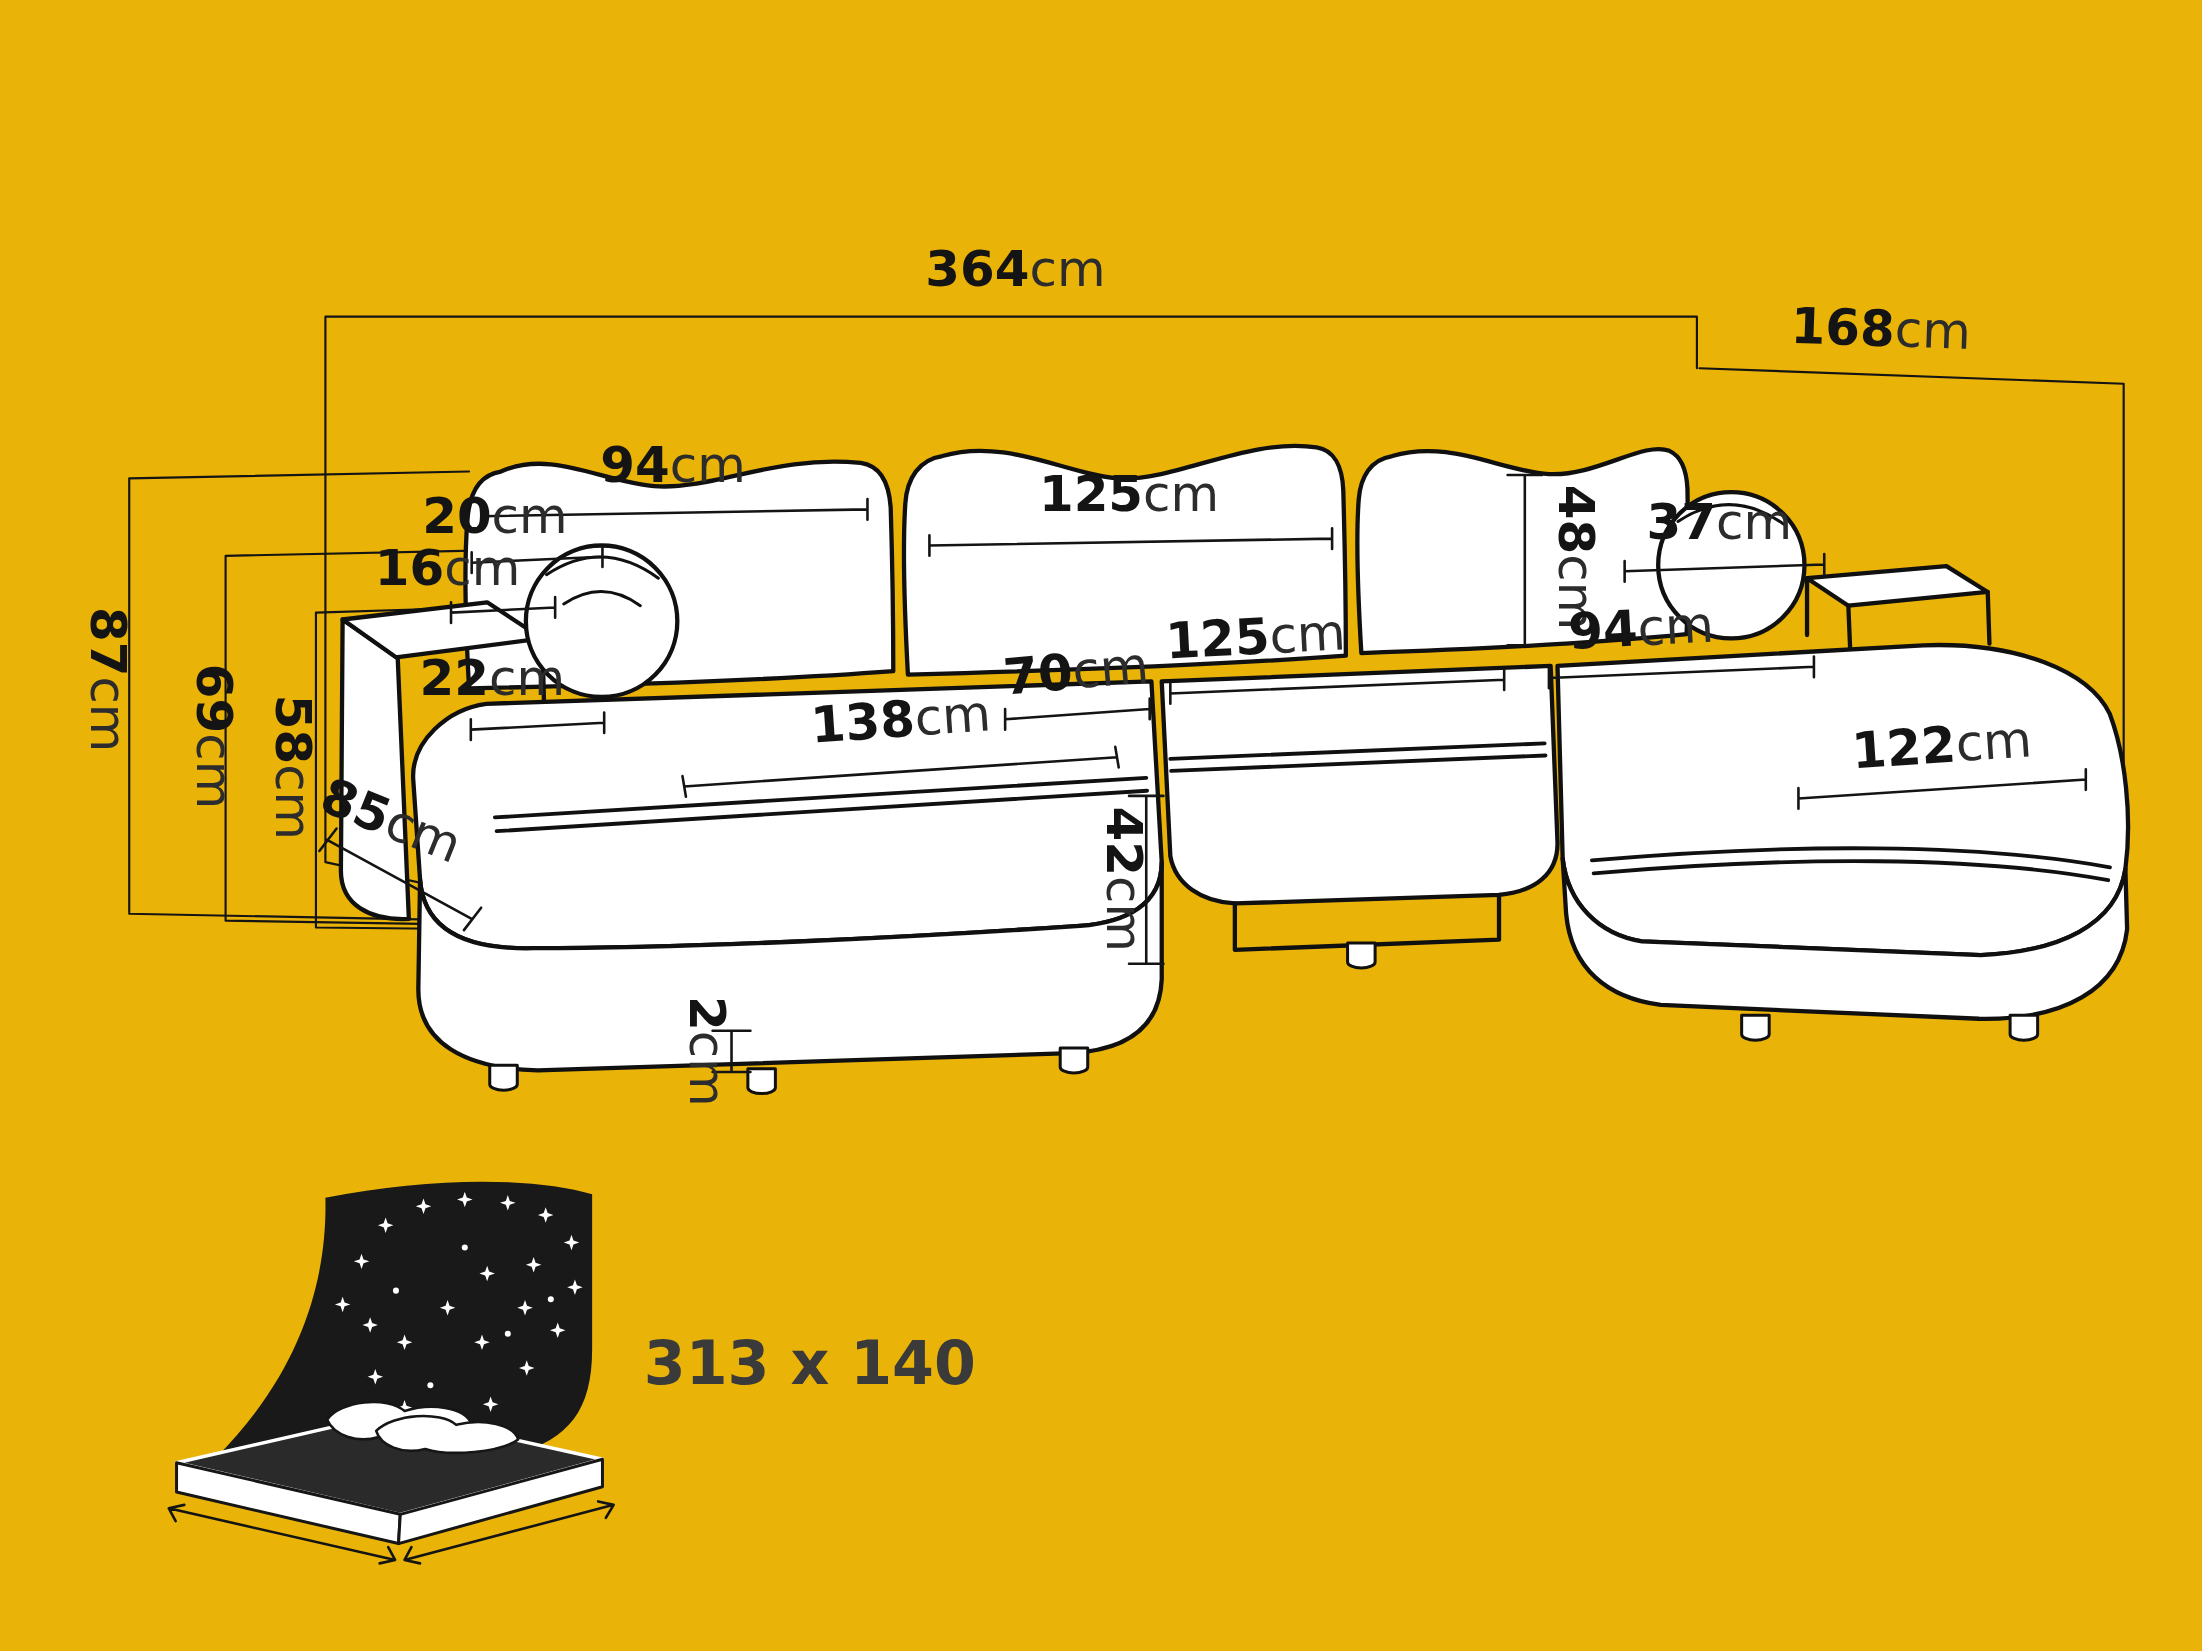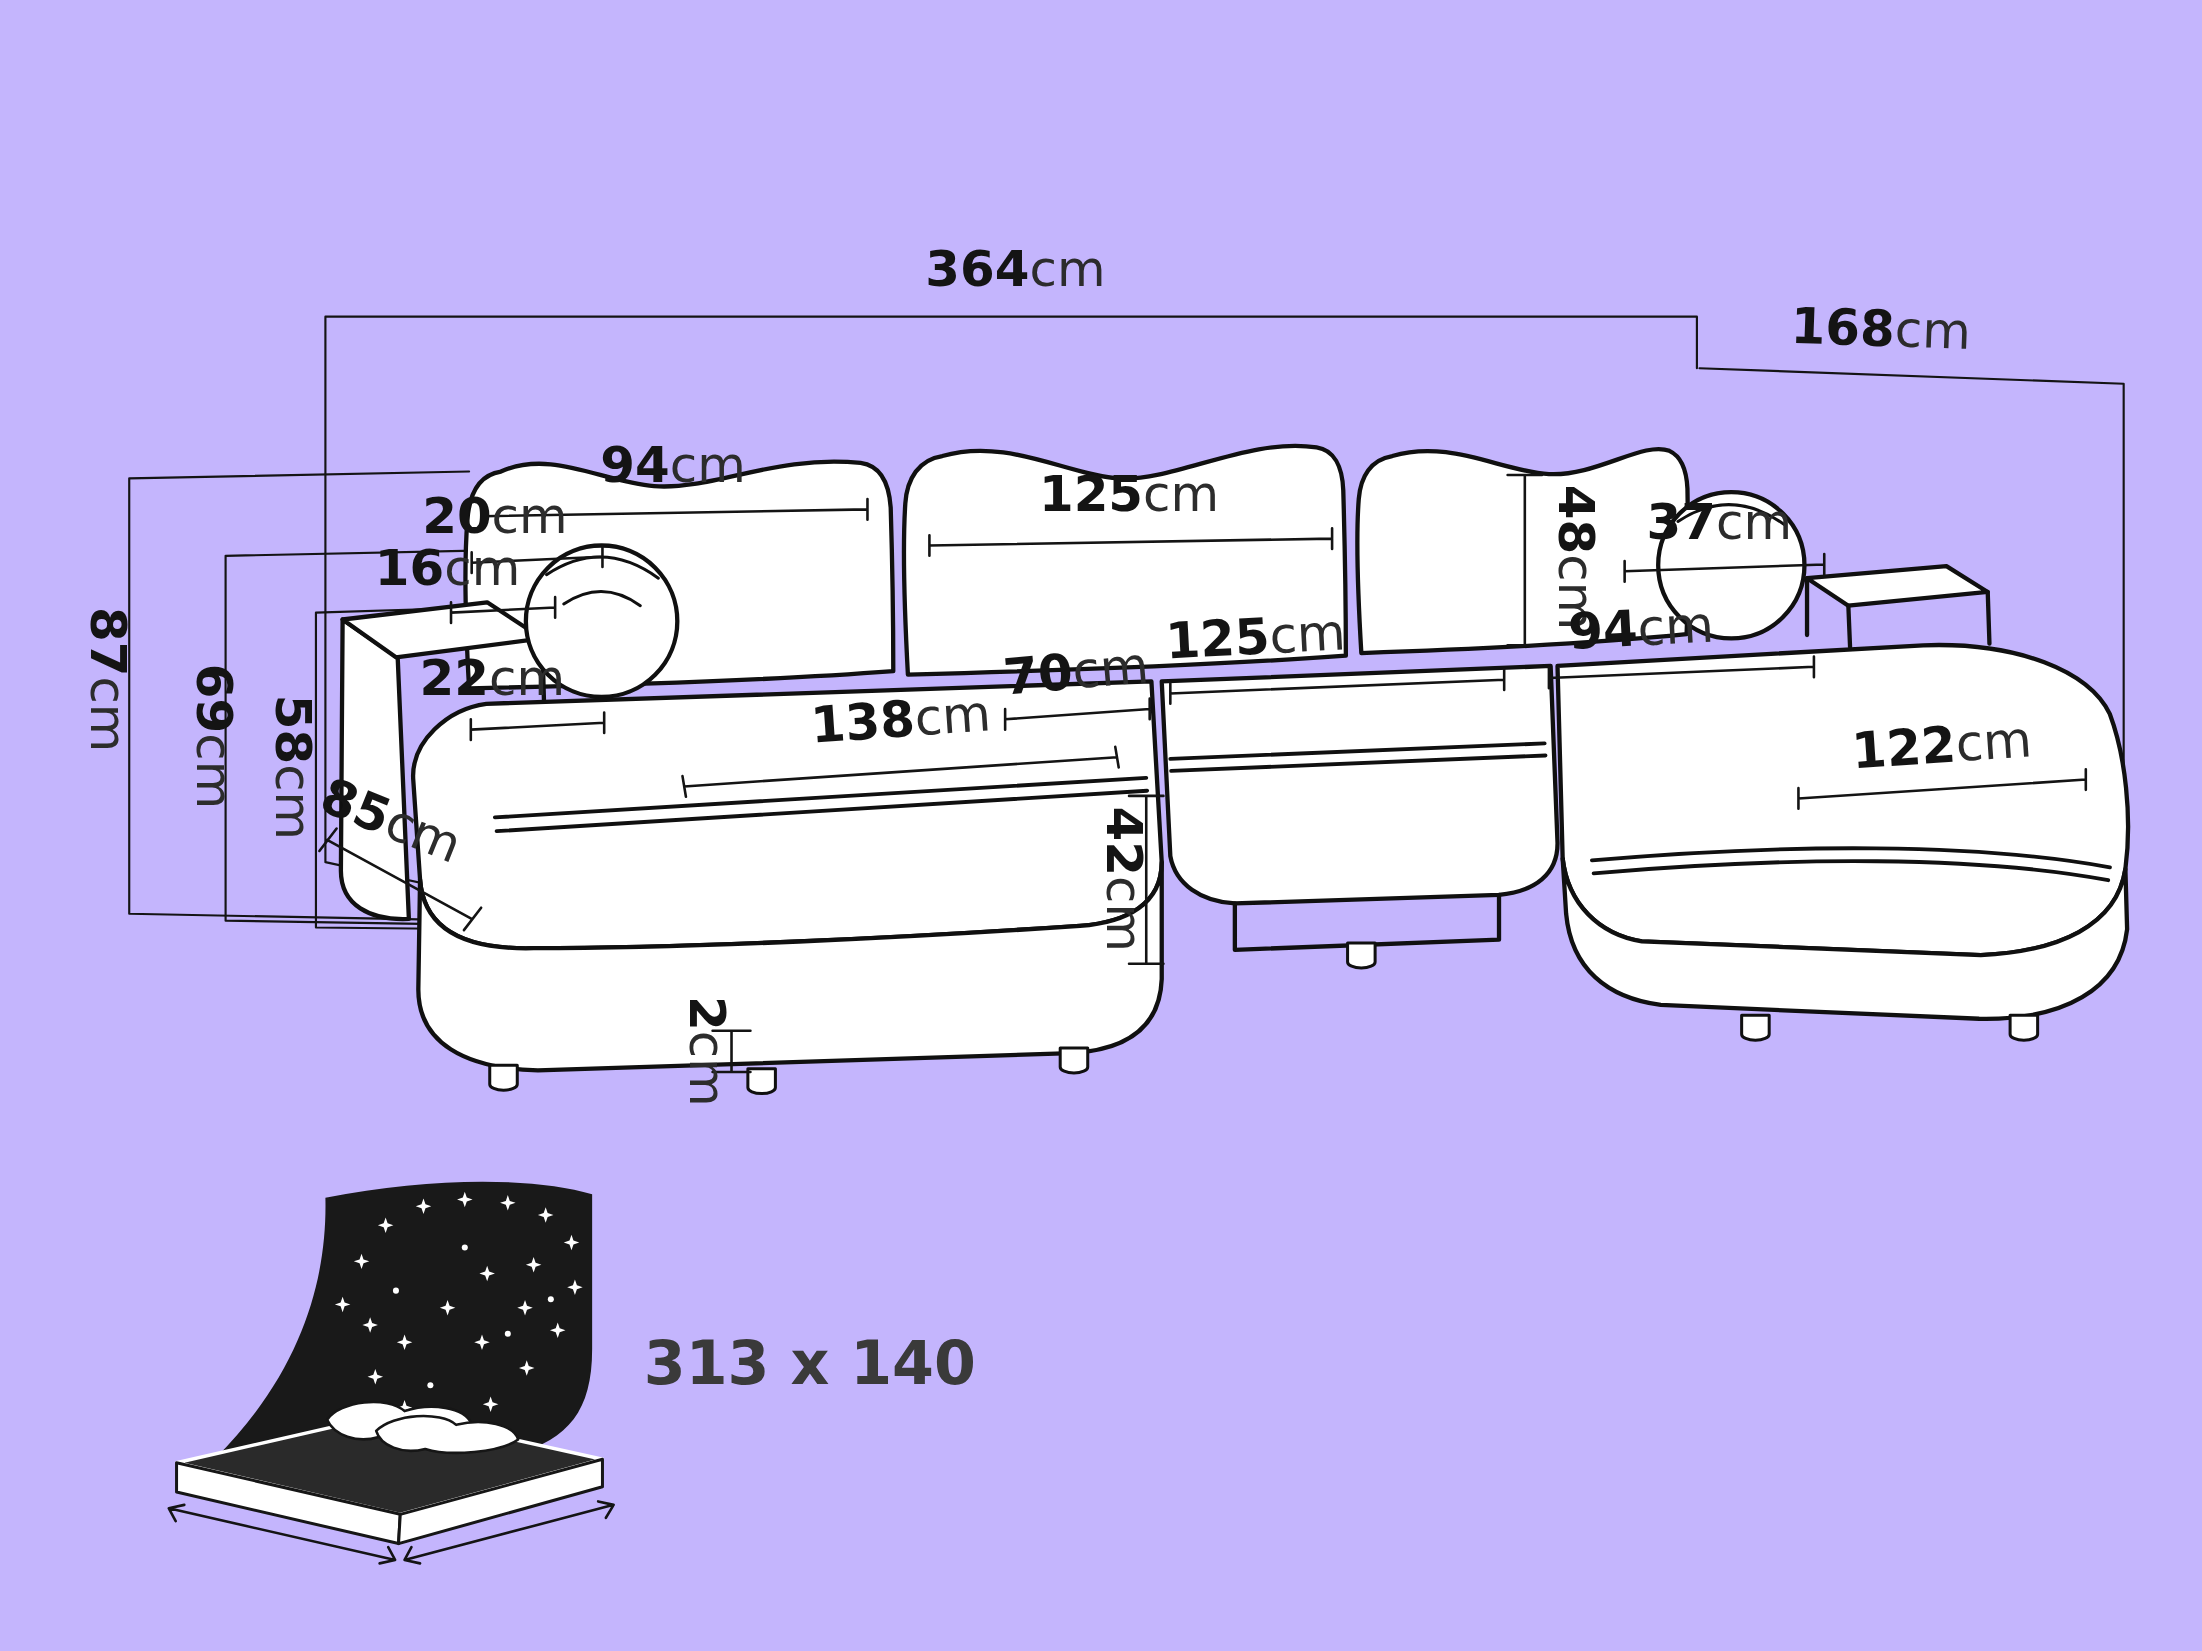--- a/index.html
+++ b/index.html
@@ -1,16 +1,16 @@
 <!DOCTYPE html>
 <html style="font-size:13.8px"><head>
 <meta charset="utf-8">
 <style>
   html,body{margin:0;padding:0;background:#ffffff;}
-  .stage{position:relative;width:2203px;height:1652px;background:#c4b5fd;overflow:hidden;}
+  .stage{position:relative;width:2203px;height:1652px;background:#eab308;overflow:hidden;}
   svg{display:block;}
   .thin path{stroke:#141414;stroke-width:2.5;fill:none;stroke-linecap:round;}
   .dim path{stroke:#141414;stroke-width:3;fill:none;stroke-linecap:round;}
   .sofa path,.sofa circle{stroke:#101010;stroke-width:5;fill:#ffffff;stroke-linejoin:round;stroke-linecap:round;}
   .sofa .open{fill:none;}
   .sofa .seam{fill:none;stroke-width:4.5;}
   .sofa .fold{fill:none;stroke-width:3.5;}
   .legs path{fill:#ffffff;stroke:#101010;stroke-width:3.5;}
   .lbl{font-family:"DejaVu Sans",sans-serif;font-size:58px;fill:#141414;}
   .lbl .v{font-weight:bold;}

